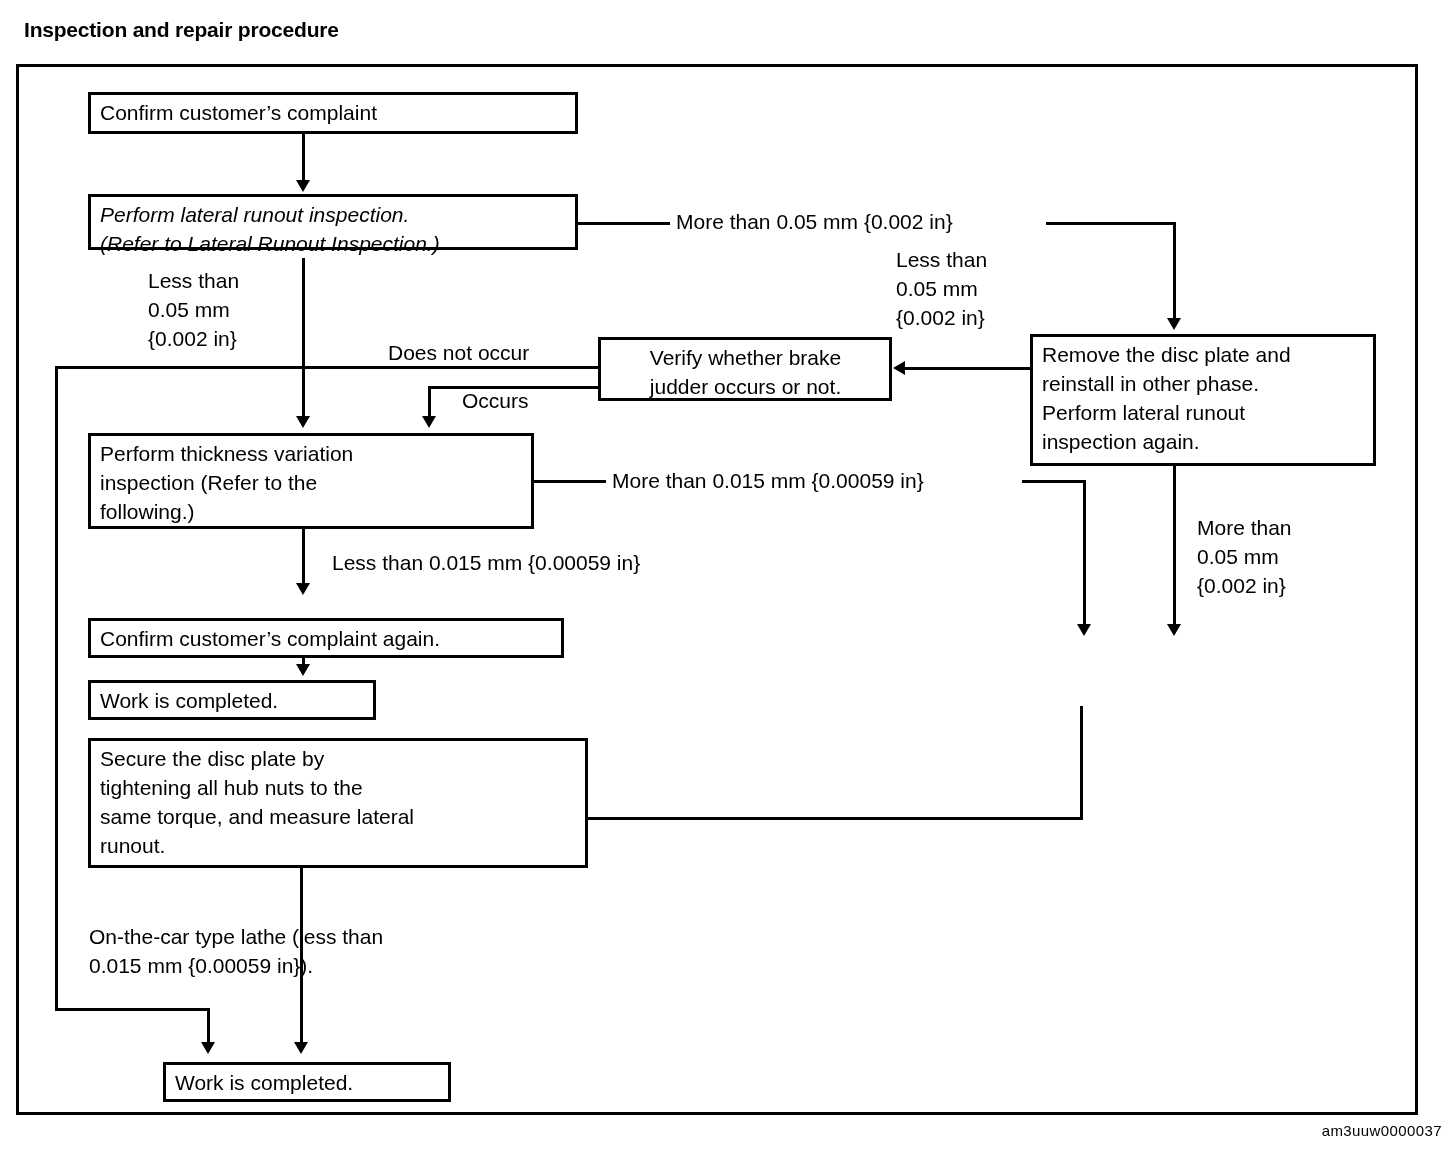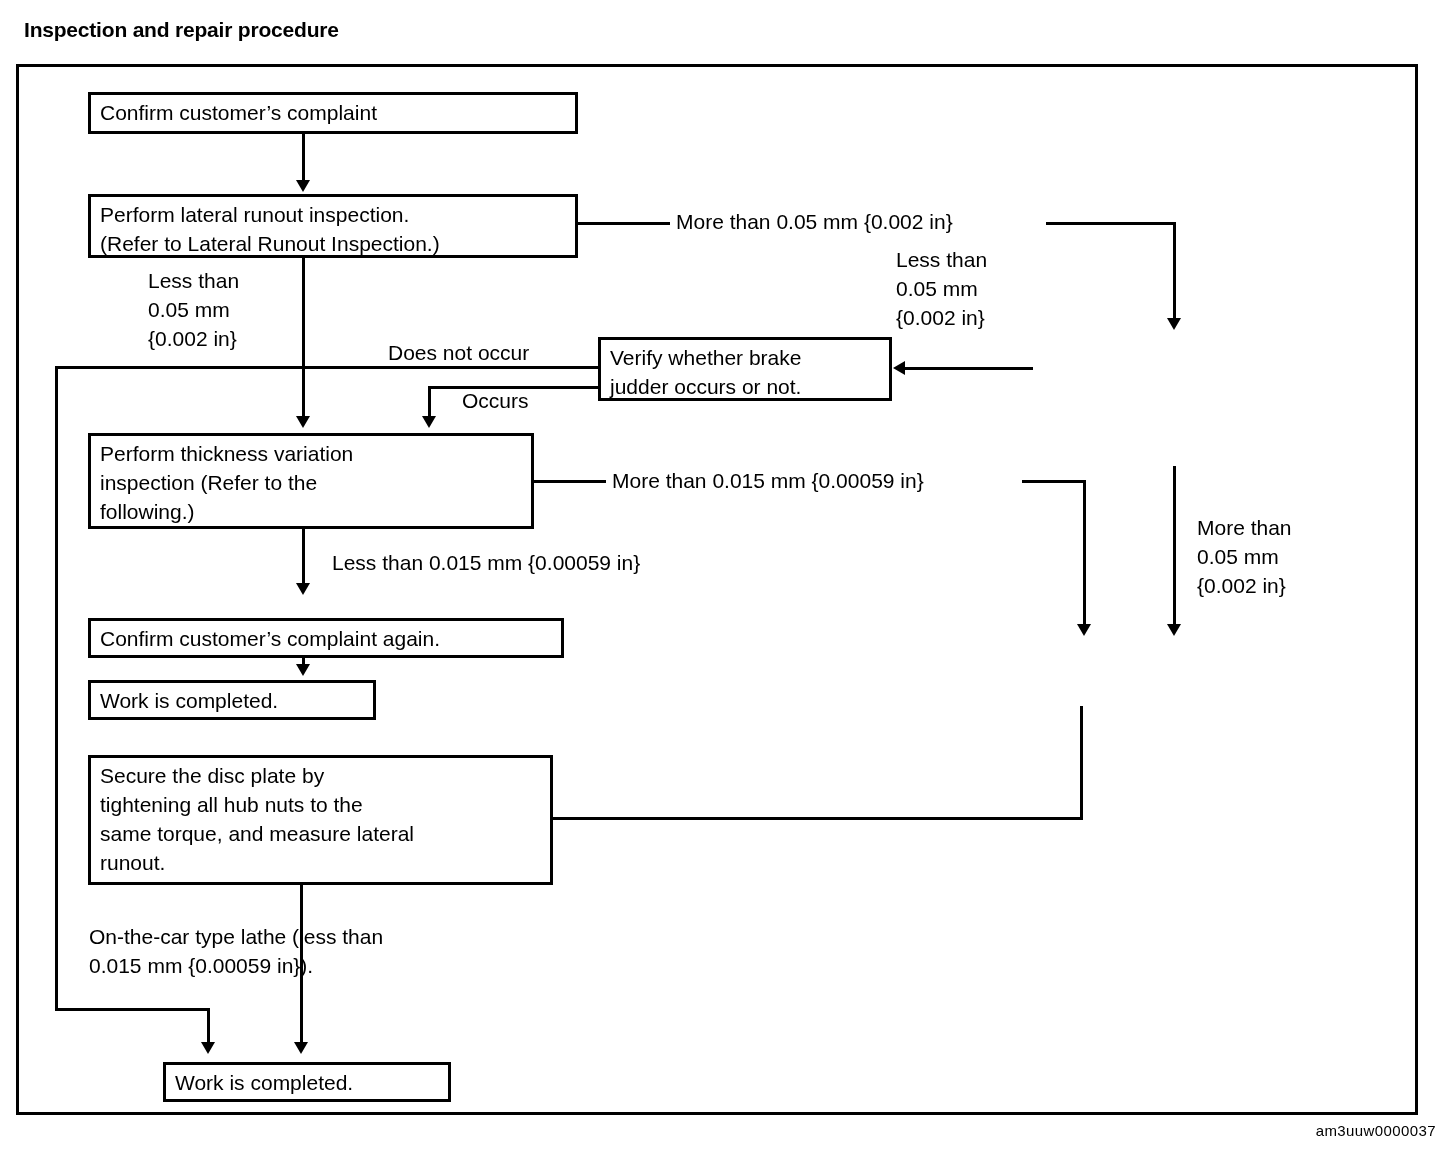--- a/index.html
+++ b/index.html
@@ -72,54 +72,58 @@
   .arrow-left {
     position: absolute;
     width: 0; height: 0;
     border-top: 7px solid transparent;
     border-bottom: 7px solid transparent;
     border-right: 12px solid #000;
     z-index: 3;
   }
   #watermark {
     position: absolute;
-    right: 20px;
+    right: 14px;
     top: 1122px;
     font-size: 15px;
     letter-spacing: 0.4px;
     white-space: nowrap;
   }
 </style>
 </head>
 <body>
 
 <div id="page">
 
   <div id="title">Inspection and repair procedure</div>
 
   <div id="outer-frame"></div>
 
   <div class="node" style="left:88px; top:92px; width:490px; height:42px;">Confirm customer’s complaint</div>
 
-  <div class="node" style="left:88px; top:194px; width:490px; height:64px;">Perform lateral runout inspection.
+  <div class="node" style="left:88px; top:194px; width:490px; height:56px;font-style:italic;">Perform lateral runout inspection.
 (Refer to Lateral Runout Inspection.)</div>
 
-  <div class="node" style="left:598px; top:337px; width:294px; height:64px;">Verify whether brake
+  <div class="node" style="left:598px; top:337px; width:294px; height:64px;text-align:center;">Verify whether brake
 judder occurs or not.</div>
 
+  <div class="node" style="left:1030px; top:334px; width:346px; height:132px;">Remove the disc plate and
+reinstall in other phase.
+Perform lateral runout
+inspection again.</div>
 
   <div class="node" style="left:88px; top:433px; width:446px; height:96px;">Perform thickness variation
 inspection (Refer to the
 following.)</div>
 
   <div class="node" style="left:88px; top:602px; width:476px; height:40px;margin-top:16px;">Confirm customer’s complaint again.</div>
 
   <div class="node" style="left:88px; top:680px; width:288px; height:40px;">Work is completed.</div>
 
-  <div class="node" style="left:88px; top:738px; width:465px; height:130px;margin-top:17px;">Secure the disc plate by
+  <div class="node" style="left:88px; top:738px; width:500px; height:130px;">Secure the disc plate by
 tightening all hub nuts to the
 same torque, and measure lateral
 runout.</div>
 
 
   <div class="node" style="left:163px; top:1062px; width:288px; height:40px;">Work is completed.</div>
 
   <div class="edge-label" style="left:676px; top:207px;">More than 0.05 mm {0.002 in}</div>
 
   <div class="edge-label" style="left:148px; top:266px;">Less than

